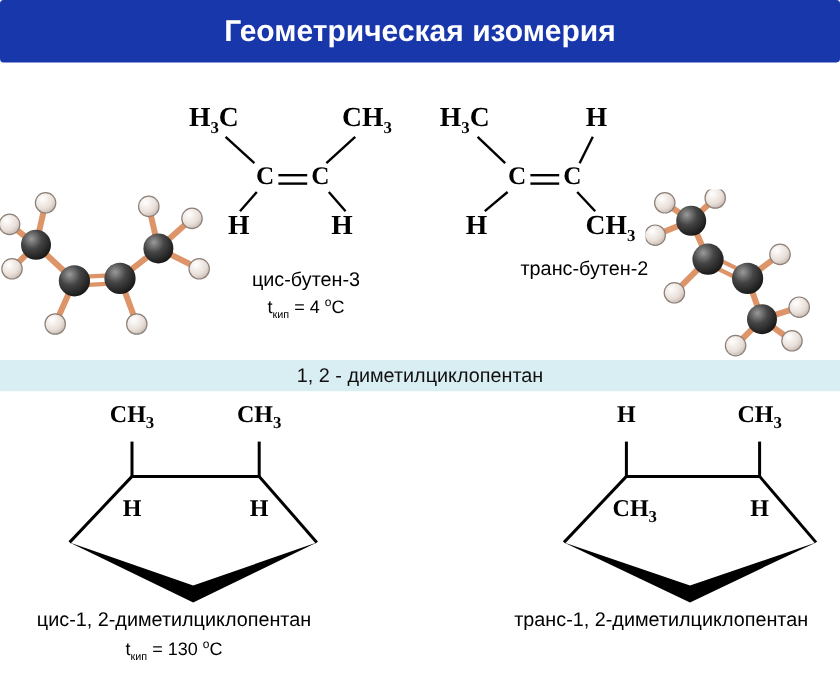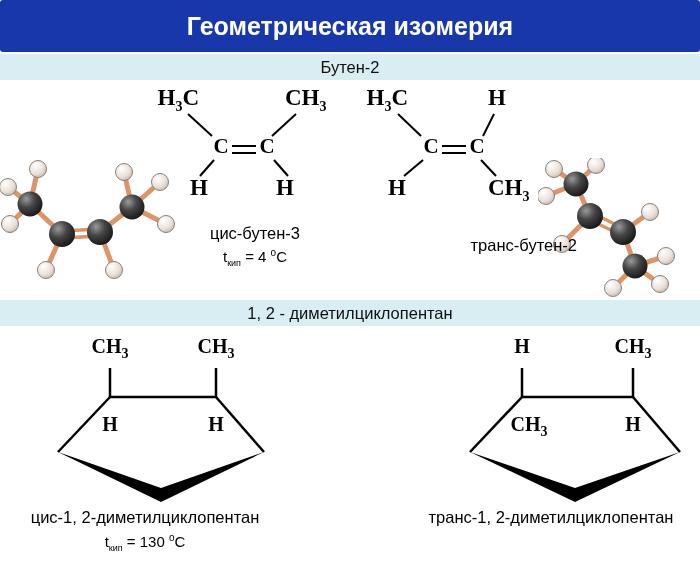--- a/index.html
+++ b/index.html
@@ -23,23 +23,20 @@
 </style>
 </head>
 <body>
 
 <div class="page">
 
   <div class="titlebar">
     <span class="t">Геометрическая изомерия</span>
   </div>
 
-  <div class="band" style="top:54px;">
-    <span>Бутен-2</span>
-  </div>
 
   <svg class="abs" style="left:0;top:152px;" width="178" height="146" viewBox="0 0 178 146">
     <defs>
       <radialGradient id="cg1" cx="0.35" cy="0.3" r="0.85">
         <stop offset="0" stop-color="#9a9a9a"></stop>
           <stop offset="0.4" stop-color="#454545"></stop>
           <stop offset="1" stop-color="#0a0a0a"></stop>
       </radialGradient>
       <radialGradient id="hg1" cx="0.35" cy="0.3" r="0.9">
         <stop offset="0" stop-color="#ffffff"></stop>
@@ -155,21 +152,21 @@
   <div class="chem" style="left:272px;top:176px;width:26px;text-align:center;">H</div>
   <div class="cap" style="left:165px;top:224px;width:180px;">цис-бутен-3</div>
   <div class="bp" style="left:165px;top:247px;width:180px;"><span>t</span><sub>кип</sub><span> = 4 </span><sup>о</sup><span>C</span></div>
 
   <div class="chem" style="left:352px;top:86px;width:56px;text-align:right;"><span>H</span><sub>3</sub><span>C</span></div>
   <div class="chem" style="left:482px;top:86px;width:30px;text-align:center;">H</div>
   <div class="chem atomC" style="left:420px;top:135px;width:22px;text-align:center;">C</div>
   <div class="chem atomC" style="left:466px;top:135px;width:22px;text-align:center;">C</div>
   <div class="chem" style="left:384px;top:176px;width:26px;text-align:center;">H</div>
   <div class="chem" style="left:488px;top:176px;width:60px;text-align:left;"><span>CH</span><sub>3</sub><span></span></div>
-  <div class="cap" style="left:397px;top:236px;width:180px;text-align:right;">транс-бутен-2</div>
+  <div class="cap" style="left:397px;top:215px;width:180px;">транс-бутен-2</div>
 
   <div class="band" style="top:300px;">
     <span>1, 2 - диметилциклопентан</span>
   </div>
 
   <svg class="abs" style="left:0;top:330px;" width="700" height="185">
     <g stroke="#000" stroke-width="2.5" fill="none">
       <line x1="110" y1="38" x2="110" y2="68"></line>
       <line x1="216" y1="38" x2="216" y2="68"></line>
       <line x1="110" y1="67" x2="216" y2="67"></line>

